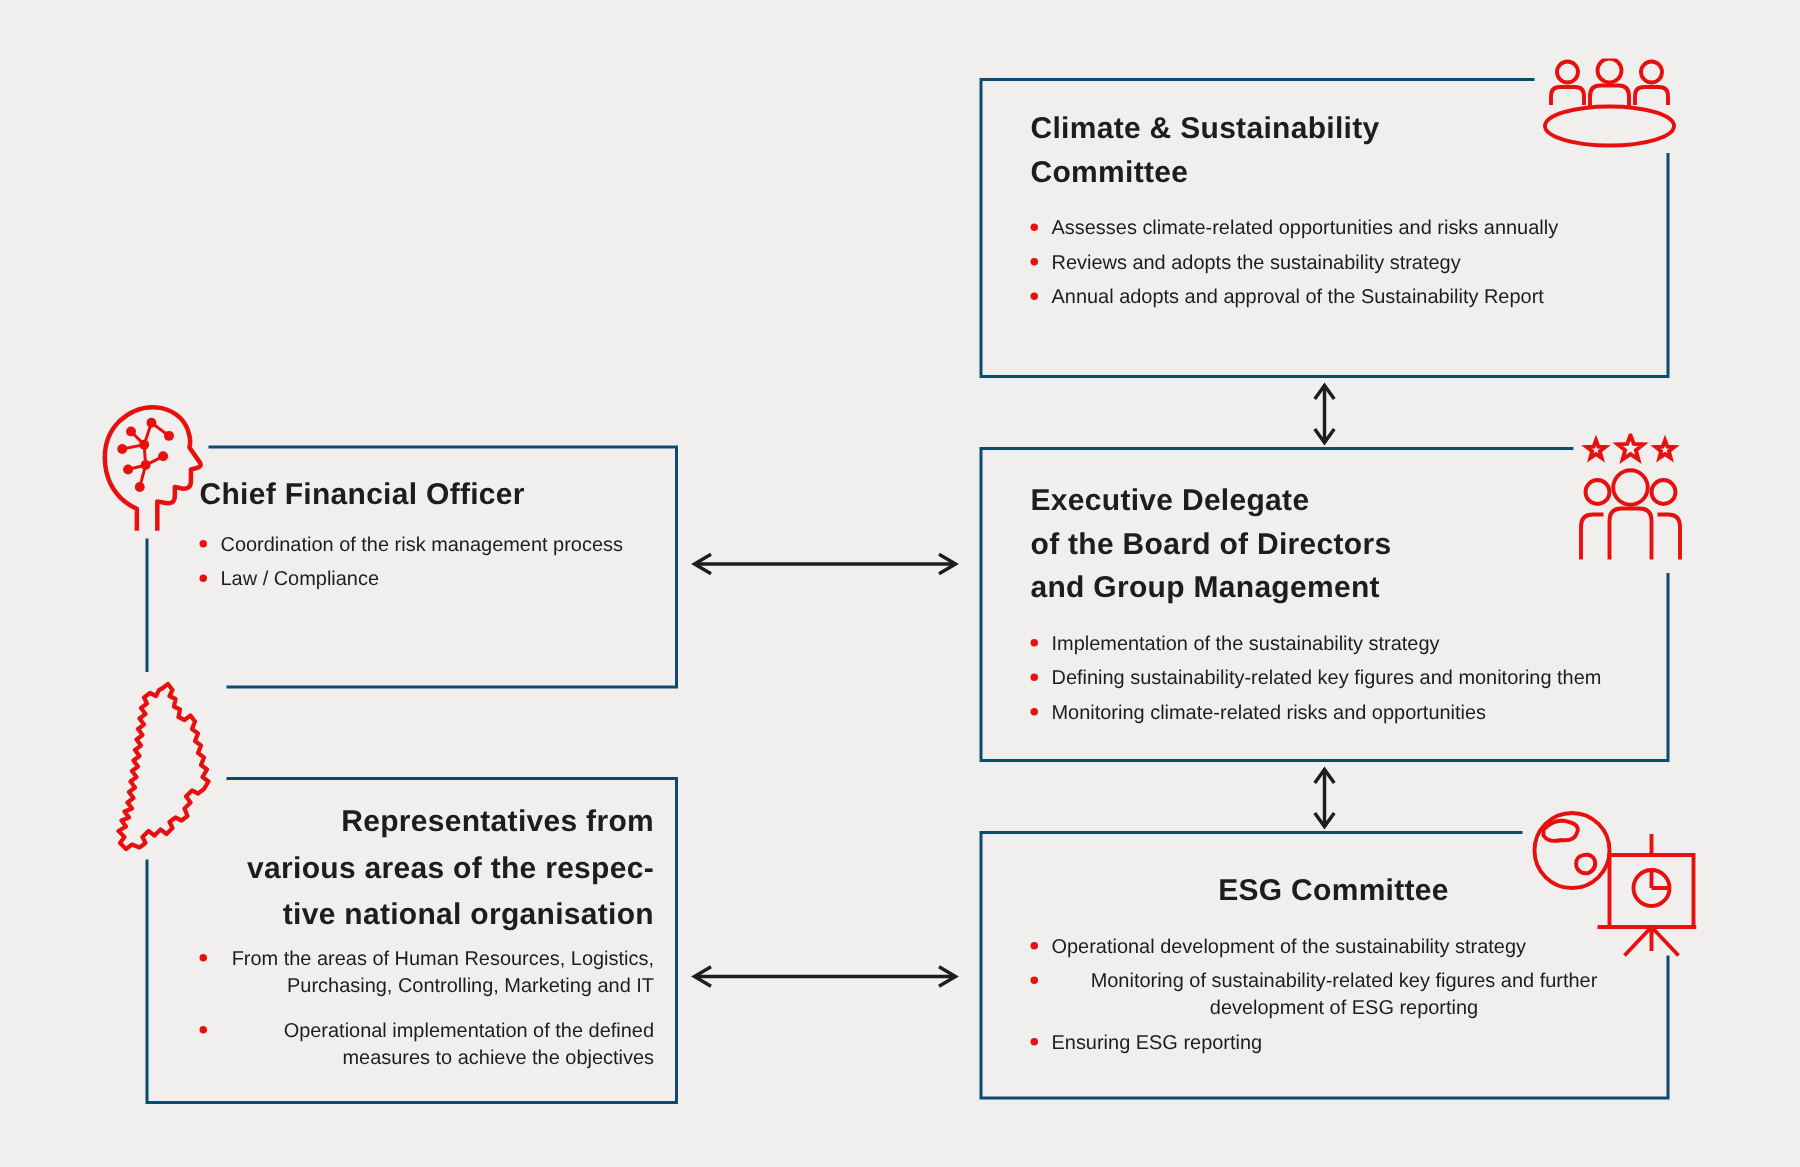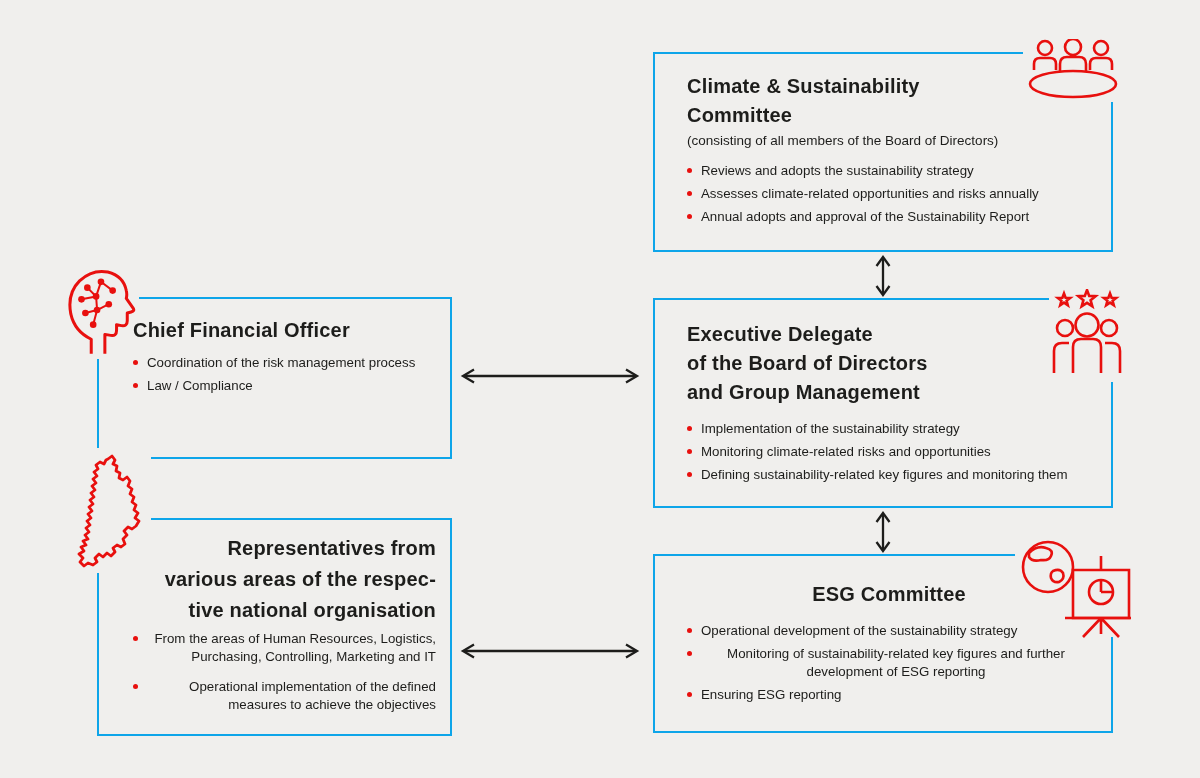--- a/index.html
+++ b/index.html
@@ -1,19 +1,19 @@
 <!DOCTYPE html>
 <html><head>
 <meta charset="utf-8">
 <style>
   html,body{margin:0;padding:0;}
   body{background:#f0efed;}
   .canvas{position:relative;width:1200px;height:778px;background:#f0efed;overflow:hidden;
           font-family:"Liberation Sans",sans-serif;color:#1d1d1b;}
-  .box{position:absolute;box-sizing:border-box;border:2px solid #0ea5e9;}
+  .box{position:absolute;box-sizing:border-box;border:2px solid #0c4a6e;}
   .box-climate{left:653px;top:52px;width:460px;height:200px;}
   .box-exec{left:653px;top:298px;width:460px;height:210px;}
   .box-esg{left:653px;top:554px;width:460px;height:179px;}
   .box-cfo{left:97px;top:297px;width:355px;height:162px;}
   .box-reps{left:97px;top:518px;width:355px;height:218px;text-align:right;}
 
   .icon-plate{position:absolute;background:#f0efed;display:flex;align-items:center;justify-content:center;}
   .box-climate .icon-plate{left:368px;top:-18px;width:100px;height:66px;}
   .box-exec   .icon-plate{left:394px;top:-16px;width:76px;height:98px;}
   .box-esg    .icon-plate{left:360px;top:-16px;width:120px;height:97px;}
@@ -64,29 +64,28 @@
         <path d="M33,32 V25 Q33,18 40,18 H52 Q59,18 59,25 V32"></path>
         <path d="M63,31 V25 Q63,19 69,19 H79 Q85,19 85,25 V31"></path>
         <ellipse cx="46" cy="45" rx="43" ry="13"></ellipse>
       </svg>
     </div>
     <div class="content">
       <h2 class="box-title">
         <span class="tline">Climate &amp; Sustainability</span>
         <span class="tline">Committee</span>
       </h2>
-      <p class="box-subtitle">(consisting of all members of the Board of Directors)</p>
-      <ul class="bullets">
+      <ul class="bullets">
+        <li class="bullet">
+            <span class="dot"></span>
+            <span class="btext">Assesses climate-related opportunities and risks annually</span>
+          </li>
         <li class="bullet">
             <span class="dot"></span>
             <span class="btext">Reviews and adopts the sustainability strategy</span>
-          </li>
-        <li class="bullet">
-            <span class="dot"></span>
-            <span class="btext">Assesses climate-related opportunities and risks annually</span>
           </li>
         <li class="bullet">
             <span class="dot"></span>
             <span class="btext">Annual adopts and approval of the Sustainability Report</span>
           </li>
       </ul>
     </div>
   </section>
 
   <section class="box box-exec">
@@ -109,25 +108,25 @@
         <span class="tline">of the Board of Directors</span>
         <span class="tline">and Group Management</span>
       </h2>
       <ul class="bullets">
         <li class="bullet">
             <span class="dot"></span>
             <span class="btext">Implementation of the sustainability strategy</span>
           </li>
         <li class="bullet">
             <span class="dot"></span>
+            <span class="btext">Defining sustainability-related key figures and monitoring them</span>
+          </li>
+        <li class="bullet">
+            <span class="dot"></span>
             <span class="btext">Monitoring climate-related risks and opportunities</span>
-          </li>
-        <li class="bullet">
-            <span class="dot"></span>
-            <span class="btext">Defining sustainability-related key figures and monitoring them</span>
           </li>
       </ul>
     </div>
   </section>
 
   <section class="box box-esg">
     <div class="icon-plate">
       <svg class="ico" width="112" height="98" viewBox="0 0 112 98" fill="none" stroke="#e8100e" stroke-width="2.6">
         <circle cx="29" cy="27" r="25"></circle>
         <path d="M10,13 Q18,5 27,8 Q35,10 32,16 Q30,21 22,20 Q13,22 10,17 Z"></path>

